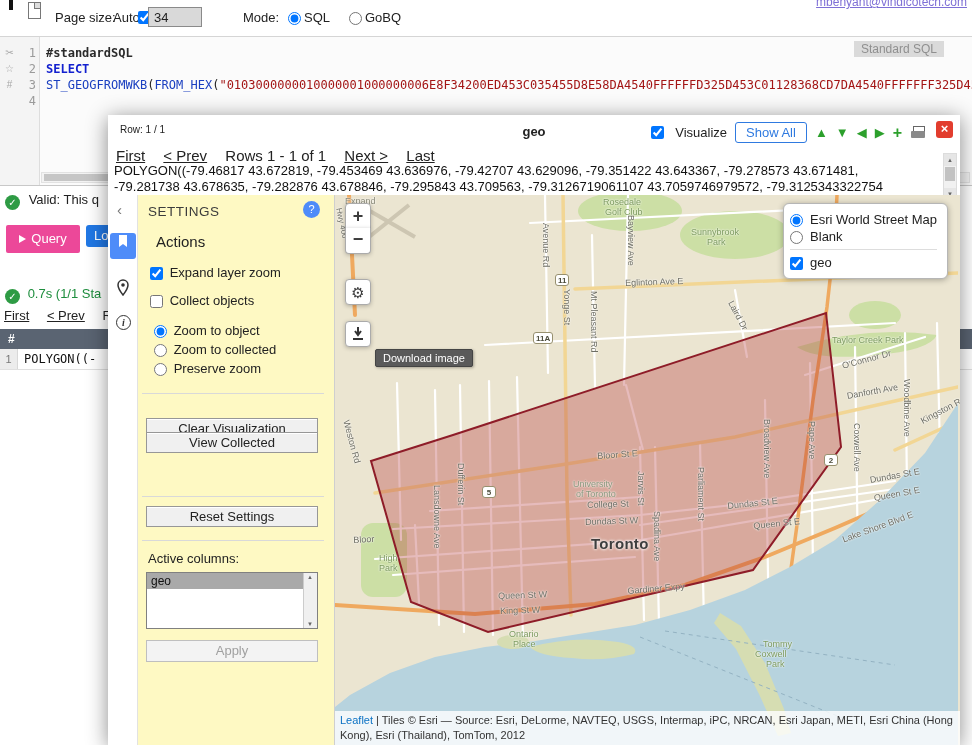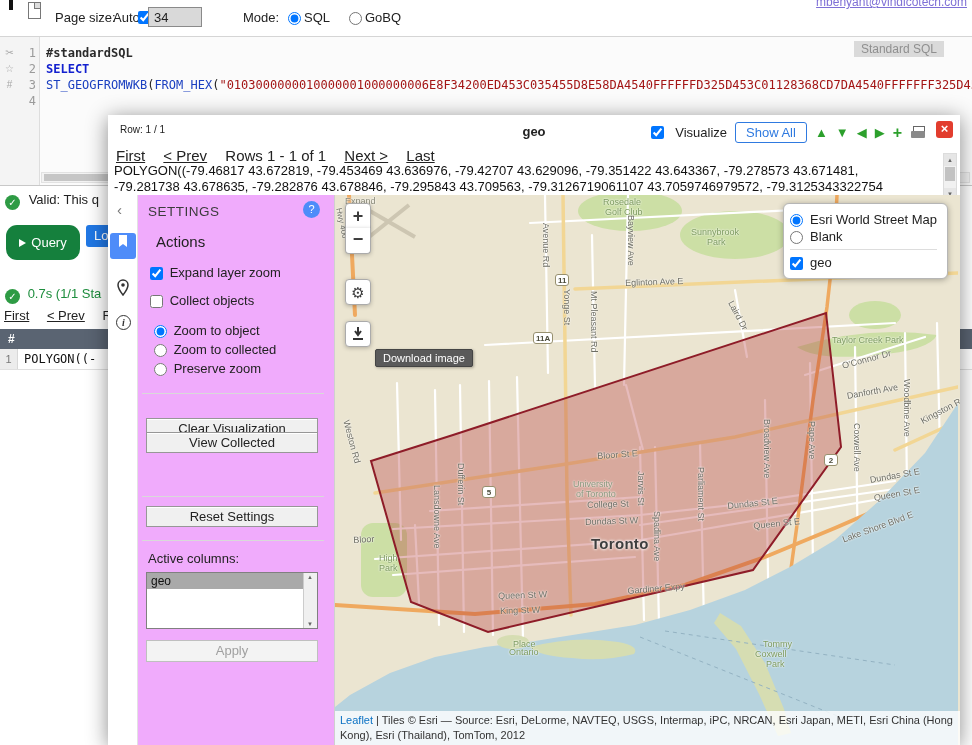--- a/index.html
+++ b/index.html
@@ -30,21 +30,21 @@
   .tok-str{color:#a31515}
   .tok-p{color:#222}
   #sql-badge{position:absolute;right:28px;top:4px;background:#dadada;color:#8f8f8f;font-size:12px;padding:1px 7px}
   #hscroll{position:absolute;left:41px;right:2px;bottom:2px;height:11px;background:#f3f3f3;border:1px solid #e2e2e2}
   #hscroll .thumb{position:absolute;left:2px;top:1px;width:372px;height:7px;background:#c6c6c6}
 
   .gcheck{display:inline-block;width:15px;height:15px;border-radius:50%;background:#2e9b44;color:#fff;font-size:10px;line-height:15px;text-align:center}
   .gcheck::before{content:"✓"}
   #valid-row{position:absolute;left:5px;top:192px;white-space:nowrap}
   #valid-row span.txt{margin-left:5px;vertical-align:2px}
-  #query-btn{position:absolute;left:6px;top:225px;width:74px;height:35px;background:#15803d;border-radius:11px;color:#fff;font-size:13px;text-align:center;line-height:22px;border:none}
+  #query-btn{position:absolute;left:6px;top:225px;width:74px;height:28px;background:#ec4899;border-radius:2px;color:#fff;font-size:13px;text-align:center;line-height:22px;border:none}
   #query-btn .play{display:inline-block;width:0;height:0;border-left:7px solid #fff;border-top:4px solid transparent;border-bottom:4px solid transparent;margin-right:5px}
   #second-btn{position:absolute;left:86px;top:225px;width:50px;height:22px;background:#2178e5;border-radius:3px;color:#fff;font-size:13px;line-height:22px;padding-left:8px;border:none;text-align:left}
   #time-row{position:absolute;left:5px;top:286px;color:#1e8e3e;white-space:nowrap}
   #time-row span.txt{margin-left:4px;vertical-align:2px;color:#1e8e3e}
   #links-row{position:absolute;left:4px;top:308px;white-space:nowrap}
   .plink{text-decoration:underline;color:#222;margin-right:14px;cursor:pointer}
   #res-header{position:absolute;left:0;top:329px;right:0;height:20px;background:#5a6472;color:#fff;font-size:12px;font-weight:bold;line-height:20px;padding-left:8px}
   #res-row{position:absolute;left:0;top:349px;right:0;height:21px;background:#fff;border-bottom:1px solid #e0e0e0}
   #res-row .numcell{position:absolute;left:0;top:0;bottom:0;width:18px;background:#ececec;border-right:1px solid #d8d8d8;color:#777;font-size:11px;text-align:center;line-height:21px}
   #res-row .valcell{position:absolute;left:24px;top:0;font:12px/21px "DejaVu Sans Mono",monospace;color:#111;white-space:pre}
@@ -75,21 +75,21 @@
   #vscroll .thumb{position:absolute;left:1px;right:1px;top:13px;height:14px;background:#c2c2c2}
 
   #modal-body{position:absolute;left:0;top:80px;width:852px;height:550px;display:flex}
   #rail{position:relative;width:30px;border-right:1px solid #e2e2e2}
   #rail-chevron{position:absolute;left:9px;top:6px;color:#777;font-size:15px;cursor:pointer}
   #rail-tile{position:absolute;left:2px;top:38px;width:26px;height:26px;background:#4e8cf9;border-radius:3px;cursor:pointer;text-align:center}
   #rail-pin{position:absolute;left:8px;top:84px;cursor:pointer}
   #rail-info{position:absolute;left:8px;top:120px;width:15px;height:15px;border:1.5px solid #333;border-radius:50%;text-align:center;font:italic bold 10px/13px "Liberation Serif",serif;color:#333;cursor:pointer}
   #rail-info::before{content:"i"}
 
-  #panel{position:relative;width:197px;border-right:1px solid #cfcfcf;background:#f0abfc}
+  #panel{position:relative;width:197px;border-right:1px solid #cfcfcf;background:#fef9c3}
   #settings-label{position:absolute;left:10px;top:9px;font-size:13.5px;color:#3c3c3c;letter-spacing:.5px}
   #settings-icon{position:absolute;right:14px;top:6px;width:17px;height:17px;background:#4e8cf9;border-radius:50%;color:#fff;font-size:11px;line-height:17px;text-align:center;cursor:pointer}
   #settings-icon::before{content:"?"}
   #actions-label{position:absolute;left:18px;top:38px;font-size:15px;color:#222}
   .chk-row,.radio-row{position:absolute;left:12px;font-size:13px;white-space:nowrap;cursor:pointer}
   .radio-row{left:16px}
   .panel-div{position:absolute;left:4px;width:182px;border:none;border-top:1px solid #d9d9d9}
   .classic-btn{position:absolute;left:8px;width:172px;height:21px;background:#f0f0f0;border:1px solid #979797;font-size:13px;color:#222;text-align:center;line-height:19px;box-shadow:inset 0 1px 0 #fff;cursor:pointer}
   #active-label{position:absolute;left:10px;top:356px;font-size:13px}
   #listbox{position:absolute;left:8px;top:377px;width:172px;height:57px;border:1px solid #808080;background:#fff}
@@ -375,21 +375,21 @@
             <span class="mlabel" style="left: 418px; top: 326px; transform: rotate(-6deg);">Queen St E</span>
             <span class="mlabel" style="left: 534px; top: 280px; transform: rotate(-10deg);">Dundas St E</span>
             <span class="mlabel" style="left: 538px; top: 298px; transform: rotate(-10deg);">Queen St E</span>
             <span class="mlabel" style="left: 506px; top: 340px; transform: rotate(-20deg);">Lake Shore Blvd E</span>
             <span class="mlabel" style="left: 292px; top: 391px; transform: rotate(-5deg);">Gardiner Expy</span>
             <span class="mlabel" style="left: 238px; top: 284px; color: rgb(138, 151, 124);">University</span>
             <span class="mlabel" style="left: 241px; top: 294px; color: rgb(138, 151, 124);">of Toronto</span>
             <span class="mlabel" style="left: 18px; top: 340px; transform: rotate(-3deg);">Bloor</span>
             <span class="mlabel" style="left: 44px; top: 358px; color: rgb(124, 154, 94);">High</span>
             <span class="mlabel" style="left: 44px; top: 368px; color: rgb(124, 154, 94);">Park</span>
-            <span class="mlabel" style="left: 174px; top: 452px; color: rgb(124, 154, 94); text-align: right;">Ontario</span>
+            <span class="mlabel" style="left: 174px; top: 434px; color: rgb(124, 154, 94); text-align: right;">Ontario</span>
             <span class="mlabel" style="left: 178px; top: 444px; color: rgb(124, 154, 94);">Place</span>
             <span class="mlabel" style="left: 428px; top: 444px; color: rgb(124, 154, 94);">Tommy</span>
             <span class="mlabel" style="left: 420px; top: 454px; color: rgb(124, 154, 94);">Coxwell</span>
             <span class="mlabel" style="left: 431px; top: 464px; color: rgb(124, 154, 94);">Park</span>
           </div>
         <div class="overlay">
 
         <span class="shield" style="left: 220px; top: 79px; text-align: right;">11</span>
             <span class="shield" style="left: 198px; top: 137px;">11A</span>
             <span class="shield" style="left: 147px; top: 291px;">5</span>

